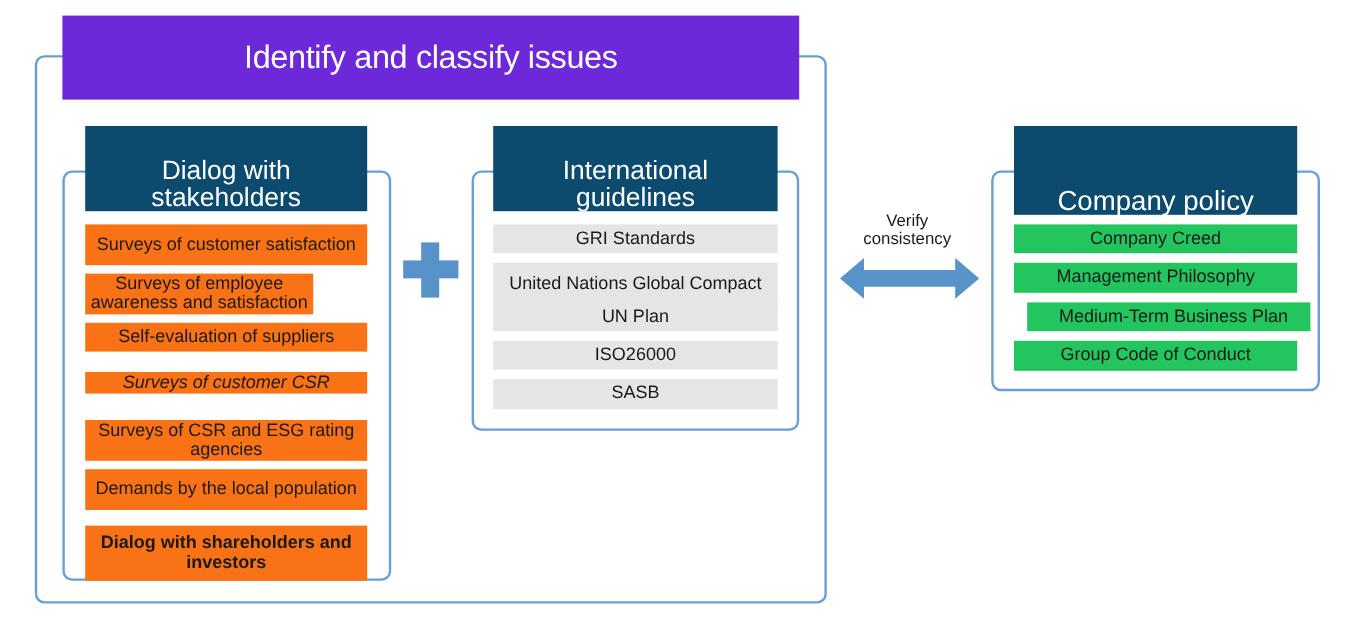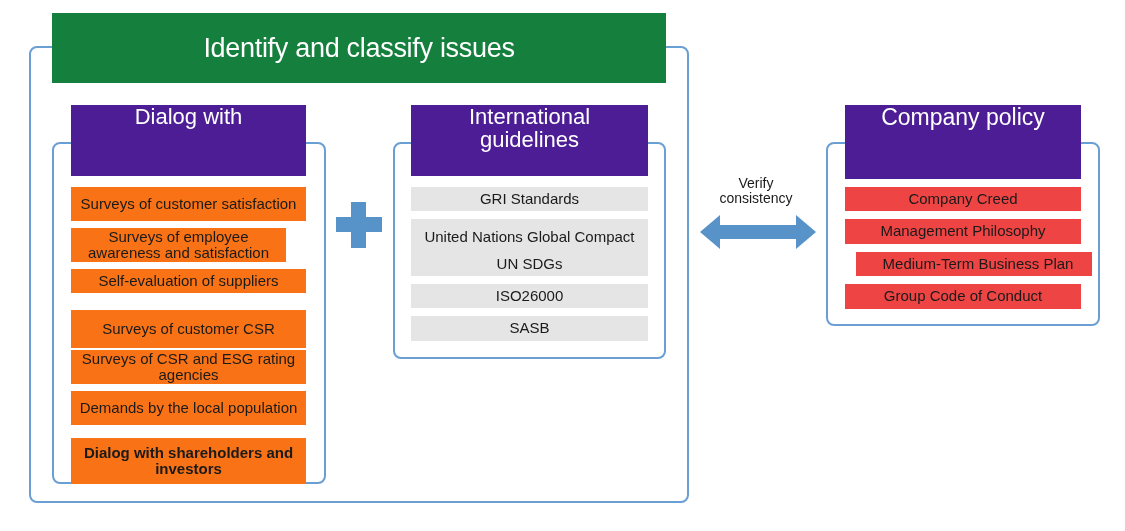--- a/index.html
+++ b/index.html
@@ -1,64 +1,65 @@
 <!DOCTYPE html>
 <html><head>
 <meta charset="utf-8">
 <style>
   html,body{margin:0;padding:0;background:#ffffff;}
   body{width:1125px;height:531px;position:relative;overflow:hidden;font-family:"Liberation Sans",sans-serif;color:#1a1a1a;}
   .frame{position:absolute;border:2px solid #6a9fd4;border-radius:8px;box-sizing:border-box;background:transparent;}
-  .banner{position:absolute;background:#15803d;color:#fff;display:flex;align-items:center;justify-content:center;font-size:27px;letter-spacing:-0.3px;}
-  .phead{position:absolute;background:#4c1d95;color:#fff;display:flex;align-items:flex-start;justify-content:center;text-align:center;line-height:1.05;font-size:22px;}
+  .banner{position:absolute;background:#6d28d9;color:#fff;display:flex;align-items:center;justify-content:center;font-size:27px;letter-spacing:-0.3px;}
+  .phead{position:absolute;background:#0c4a6e;color:#fff;display:flex;align-items:flex-end;justify-content:center;text-align:center;line-height:1.05;font-size:22px;}
   .item{position:absolute;display:flex;align-items:center;justify-content:center;text-align:center;font-size:15px;line-height:1.08;box-sizing:border-box;padding:0 4px;}
   .orange{background:#f97316;}
   .green{background:#e5e5e5;}
-  .blue{background:#ef4444;}
+  .blue{background:#22c55e;}
   .plus{position:absolute;}
   .arrow{position:absolute;}
   .verify{position:absolute;text-align:center;font-size:14px;line-height:1.1;width:110px;}
 </style>
 </head>
 <body>
 
 <div class="frame" style="left:29px;top:46px;width:660px;height:457px;"></div>
 <div class="banner" style="left:52px;top:13px;width:614px;height:70px;">
   <span>Identify and classify issues</span>
 </div>
 
 <div class="frame" style="left:52px;top:142px;width:274px;height:342px;"></div>
 <div class="phead" style="left:71px;top:105px;width:235px;height:71px;">
   <div>
     <div>Dialog with</div>
+    <div>stakeholders</div>
   </div>
 </div>
 <div class="item orange" style="left:71px;top:187px;width:235px;height:34px;">Surveys of customer satisfaction</div>
-<div class="item orange" style="left:71px;top:228px;width:215px;height:34px;">Surveys of employee awareness and satisfaction</div>
+<div class="item orange" style="left:71px;top:228px;width:190px;height:34px;">Surveys of employee awareness and satisfaction</div>
 <div class="item orange" style="left:71px;top:269px;width:235px;height:24px;">Self-evaluation of suppliers</div>
-<div class="item orange" style="left:71px;top:310px;width:235px;height:38px;">Surveys of customer CSR</div>
+<div class="item orange" style="left:71px;top:310px;width:235px;height:18px;font-style:italic;">Surveys of customer CSR</div>
 <div class="item orange" style="left:71px;top:350px;width:235px;height:34px;">Surveys of CSR and ESG rating agencies</div>
 <div class="item orange" style="left:71px;top:391px;width:235px;height:34px;">Demands by the local population</div>
 <div class="item orange" style="left:71px;top:438px;width:235px;height:46px;font-weight:bold;">Dialog with shareholders and investors</div>
 
 <svg class="plus" style="left:334px;top:200px;" width="50" height="50" viewBox="0 0 50 50">
   <rect x="17" y="2" width="15" height="46" fill="#5793c9"></rect>
   <rect x="2" y="17" width="46" height="15" fill="#5793c9"></rect>
 </svg>
 
 <div class="frame" style="left:393px;top:142px;width:273px;height:217px;"></div>
 <div class="phead" style="left:411px;top:105px;width:237px;height:71px;">
   <div>
     <div>International</div>
     <div>guidelines</div>
   </div>
 </div>
 <div class="item green" style="left:411px;top:187px;width:237px;height:24px;">GRI Standards</div>
 <div class="item green" style="left:411px;top:219px;width:237px;height:37px;">United Nations Global Compact</div>
-<div class="item green" style="left:411px;top:252px;width:237px;height:24px;">UN SDGs</div>
+<div class="item green" style="left:411px;top:252px;width:237px;height:24px;">UN Plan</div>
 <div class="item green" style="left:411px;top:284px;width:237px;height:24px;">ISO26000</div>
 <div class="item green" style="left:411px;top:316px;width:237px;height:25px;">SASB</div>
 
 <div class="verify" style="left:701px;top:176px;">
   <div>Verify</div>
   <div>consistency</div>
 </div>
 <svg class="arrow" style="left:700px;top:214px;" width="116" height="36" viewBox="0 0 116 36">
   <polygon points="0,18 20,1 20,11 96,11 96,1 116,18 96,35 96,25 20,25 20,35" fill="#5793c9"></polygon>
 </svg>

